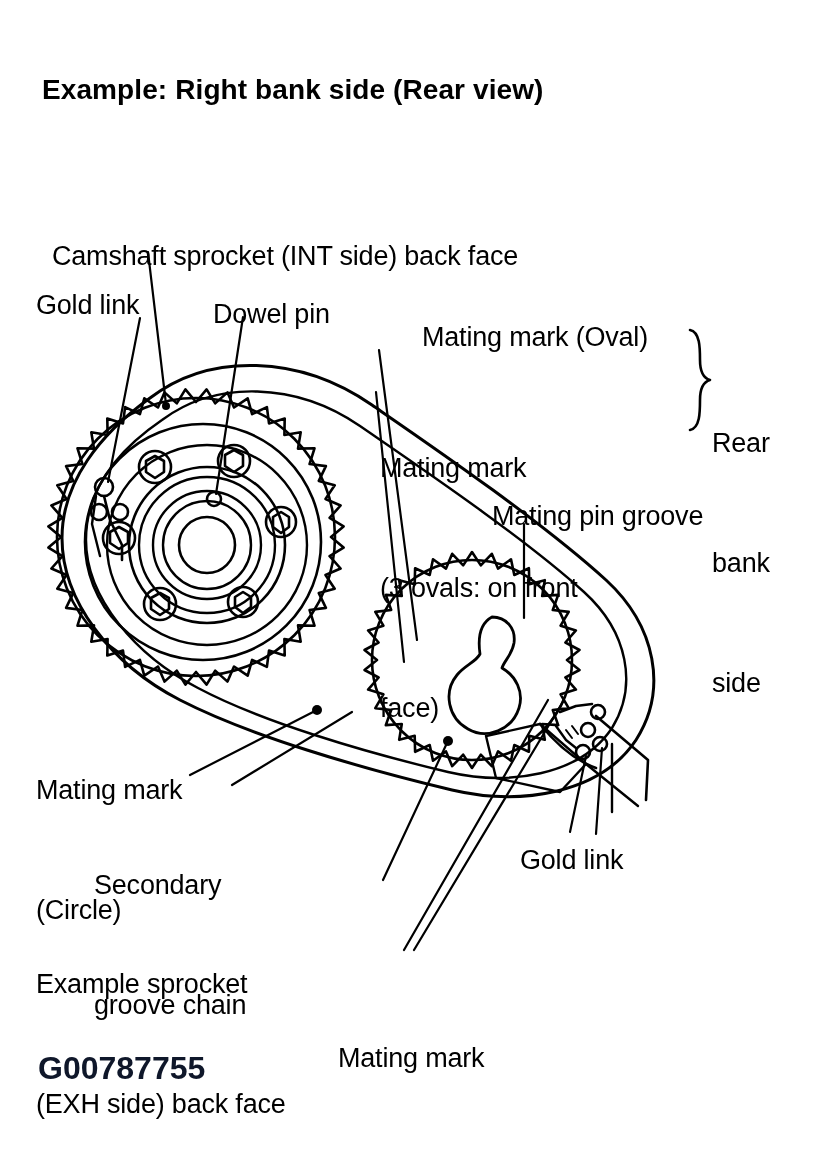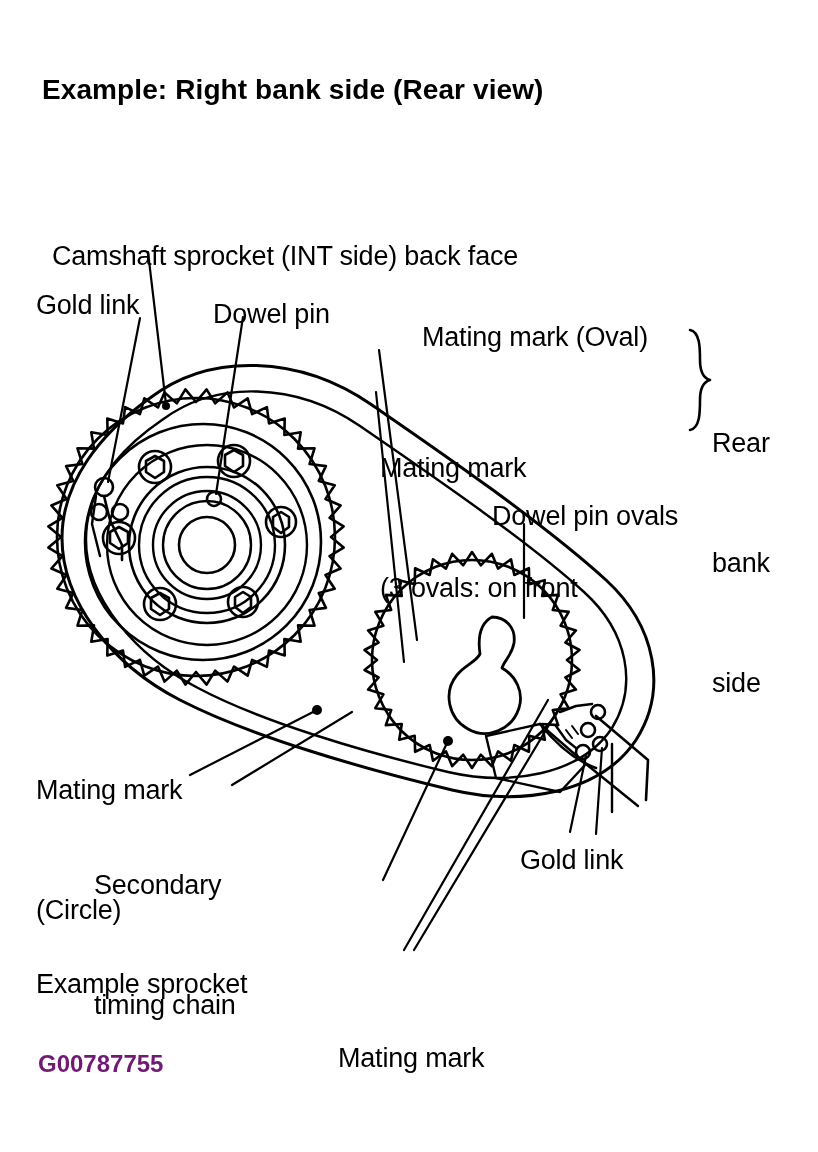--- a/index.html
+++ b/index.html
@@ -34,23 +34,23 @@
     font-weight: bold;
     letter-spacing: 0.1px;
     color: #000000;
     white-space: pre;
   }
   #figcode {
     position: absolute;
     left: 38px;
     top: 1050px;
     font-family: "Liberation Sans", sans-serif;
-    font-size: 24px;
+    font-size: 32px;
     font-weight: bold;
-    color: #701a75;
+    color: #0f172a;
     white-space: pre;
   }
   #art {
     position: absolute;
     left: 0;
     top: 0;
     width: 818px;
     height: 1152px;
   }
   .l-camshaft-int { left: 52px;  top: 236px; text-align: center; }
@@ -223,42 +223,44 @@
 
   <div class="lbl l-goldlink-tl">Gold link</div>
 
   <div class="lbl l-dowelpin">Dowel pin</div>
 
   <div class="lbl l-oval">Mating mark (Oval)</div>
 
   <div class="lbl l-matingmark2">
     <div>Mating mark</div>
     <div>(3 ovals: on front</div>
+    <div>face)</div>
   </div>
 
   <div class="lbl l-leftbank">
     <div>Rear</div>
     <div>bank</div>
     <div>side</div>
   </div>
 
-  <div class="lbl l-dowelgroove">Dowel pin ovals</div>
+  <div class="lbl l-dowelgroove">Mating pin groove</div>
 
   <div class="lbl l-matecircle">
     <div>Mating mark</div>
     <div>(Circle)</div>
   </div>
 
   <div class="lbl l-secondary">
     <div>Secondary</div>
-    <div>timing chain</div>
+    <div>groove chain</div>
   </div>
 
   <div class="lbl l-camshaft-exh">
     <div>Example sprocket</div>
+    <div>(EXH side) back face</div>
   </div>
 
   <div class="lbl l-goldlink-br">Gold link</div>
 
   <div class="lbl l-mate2circle">
     <div>Mating mark</div>
     
   </div>
 
   <div id="figcode">G00787755</div>

